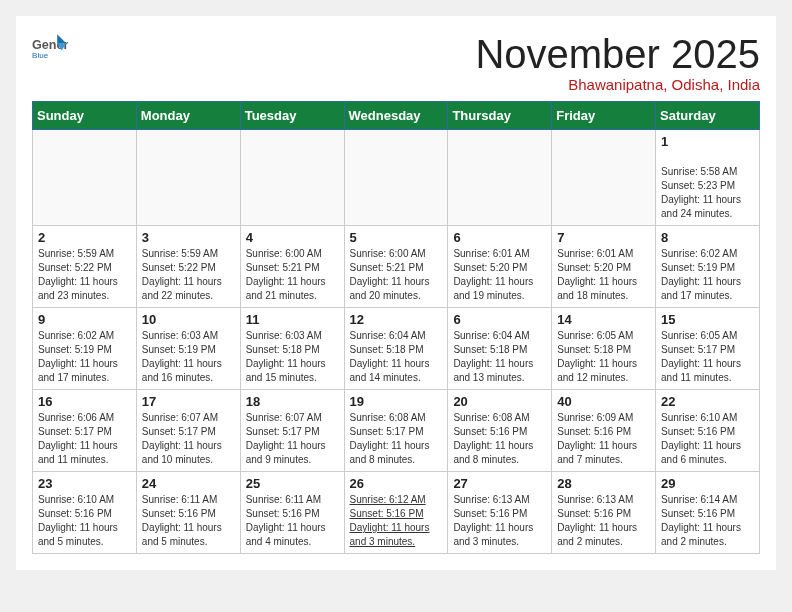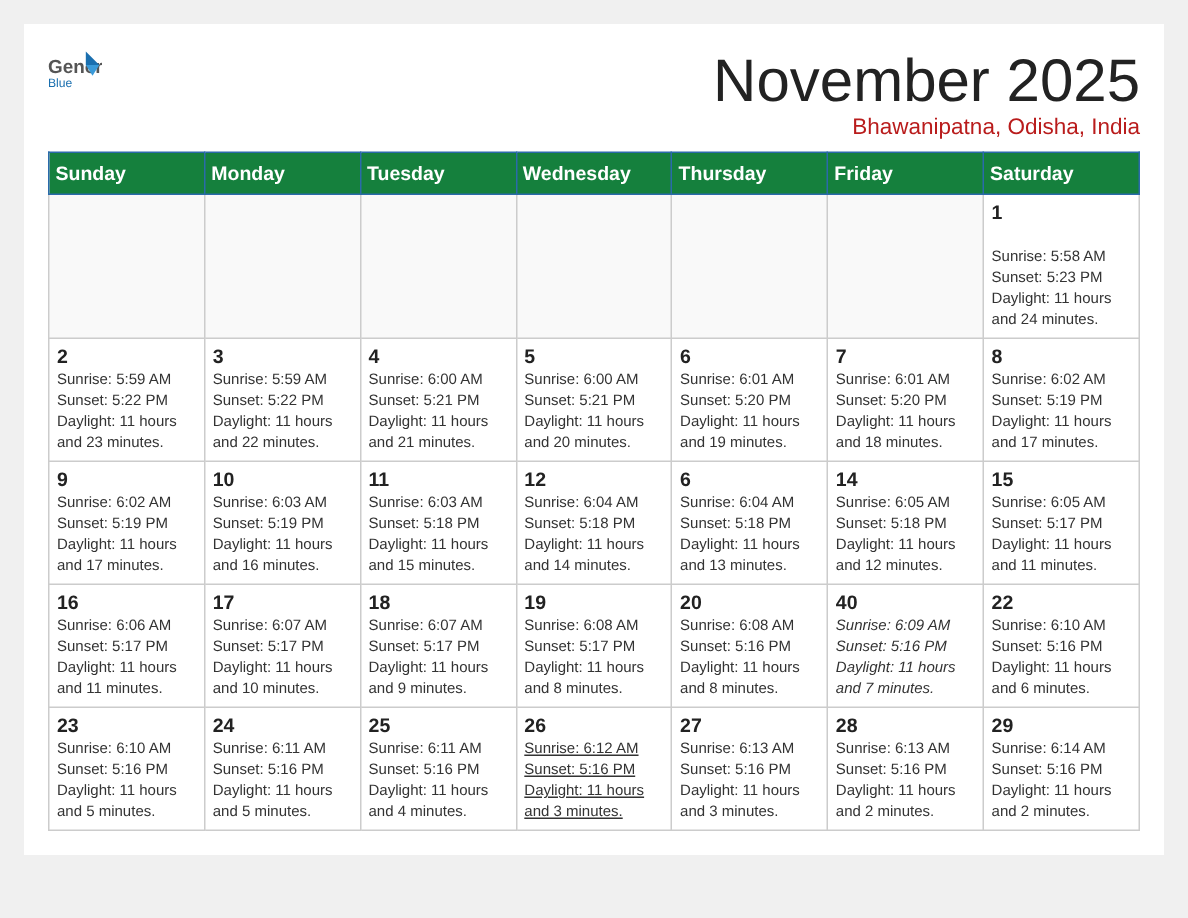--- a/index.html
+++ b/index.html
@@ -266,21 +266,21 @@
           </td>
           <td>
             <div class="day-number">20</div>
             <div class="day-info" style="white-space: pre-line;">Sunrise: 6:08 AM
 Sunset: 5:16 PM
 Daylight: 11 hours
 and 8 minutes.</div>
           </td>
           <td>
             <div class="day-number">40</div>
-            <div class="day-info" style="white-space: pre-line; font-style: italic;">Sunrise: 6:09 AM
+            <div class="day-info" style="white-space: pre-line;">Sunrise: 6:09 AM
 Sunset: 5:16 PM
 Daylight: 11 hours
 and 7 minutes.</div>
           </td>
           <td>
             <div class="day-number">22</div>
             <div class="day-info" style="white-space: pre-line;">Sunrise: 6:10 AM
 Sunset: 5:16 PM
 Daylight: 11 hours
 and 6 minutes.</div>

